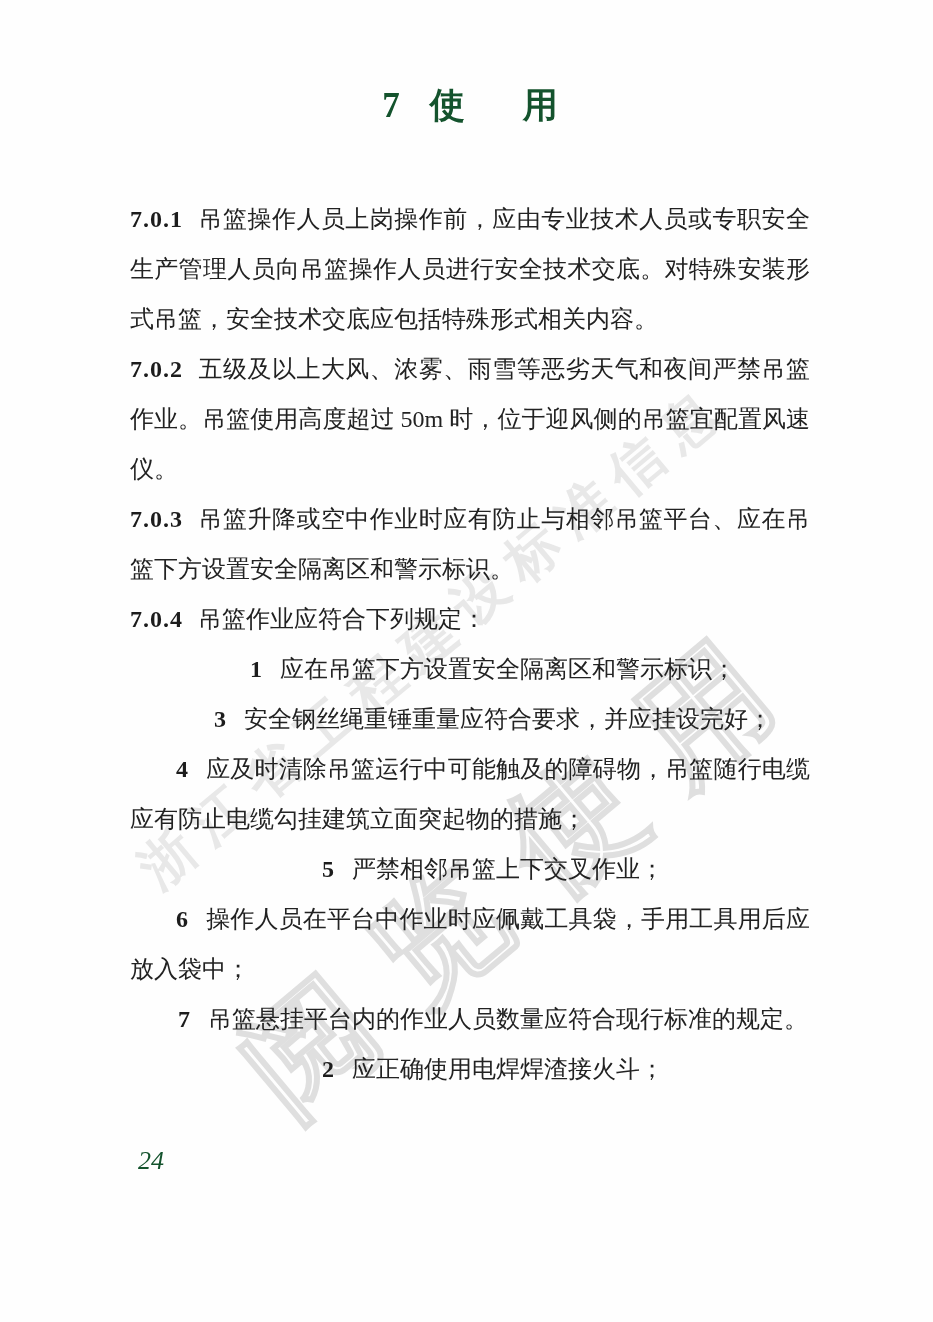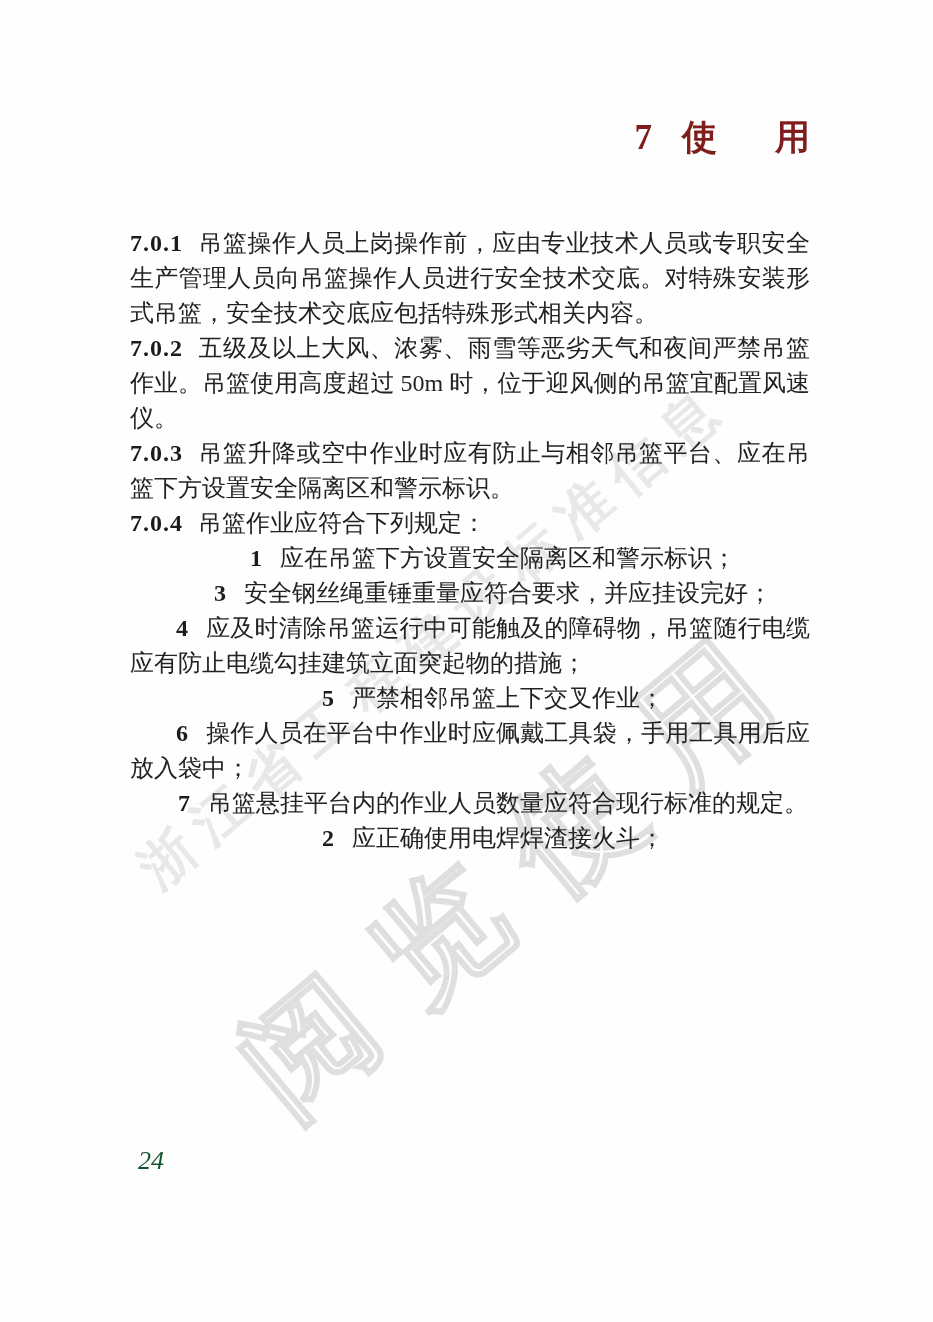--- a/index.html
+++ b/index.html
@@ -39,34 +39,34 @@
     text-stroke:2px rgba(100,100,100,0.20);
   }
   
   .content{
     position:absolute;
     left:130px;top:0;
     width:680px;
     z-index:1;
   }
   .chapter-title{
-    margin-top:116px;
+    margin-top:84px;
     height:44px;
-    text-align:right;
+    text-align:center;
     font-size:35px;
     font-weight:700;
-    color:#7f1d1d;
+    color:#14532d;
     line-height:44px;
   }
   .chapter-title .num{margin-right:30px;}
   .chapter-title .w1{margin-right:58px;}
   .body-text{
     margin-top:66px;
     font-size:24px;
-    line-height:35px;
+    line-height:50px;
     text-align:justify;
   }
   p.clause, p.item{
     margin:0;padding:0;
   }
   p.item{text-indent:46px;}
   p.item.one-line{white-space:nowrap;text-align:center;}
   .cnum{
     font-weight:700;
     letter-spacing:1px;

